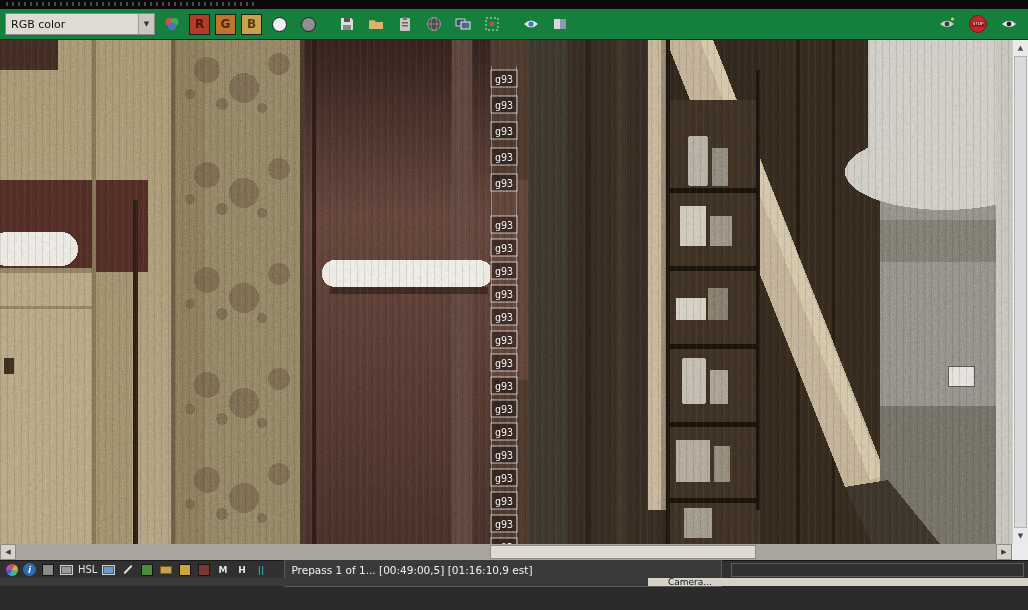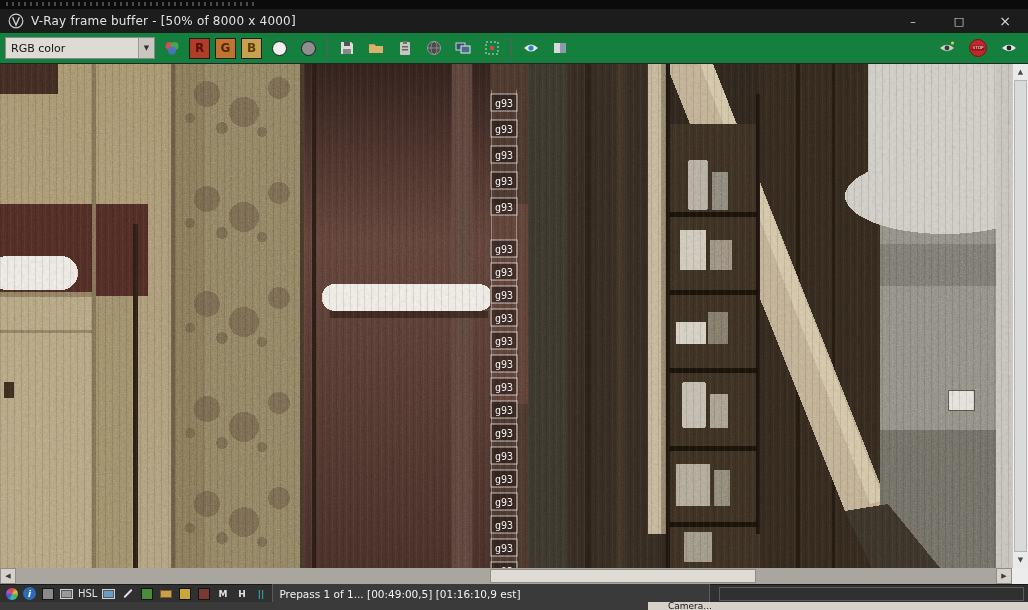--- a/index.html
+++ b/index.html
@@ -64,48 +64,34 @@
   .sw.greensw{background:#4a8c3a}
   .sw.yellowsw{background:#c8a83a}
   .sw.maroonsw{background:#7a3a30}
   .monitor{width:13px;height:10px;border:1px solid #cfcfcf;background:#5a5a5a;display:flex;align-items:center;justify-content:center}
   .monitor .scr{width:9px;height:6px;background:#9a9a9a;display:block}
   .monitor.blue .scr{background:#6a9cc8}
   .pencil{width:2px;height:11px;background:#e0e0e0;transform:rotate(45deg);border-radius:1px;display:block}
   .fold{width:12px;height:8px;background:#c8a050;border:1px solid #7a5c1e;display:block}
   .sbi.letter{font-size:9px;font-weight:bold}
   .sbi.pause{color:#2ab0a8;font-weight:bold;font-size:9px}
-  .status-field{width:438px;height:14px;border:1px solid #5c5c5c;background:#3a3a3a;color:#f2f2f2;font-size:10.5px;display:flex;align-items:center;padding:16px 6px;white-space:nowrap;overflow:hidden}
+  .status-field{margin-left:12px;width:438px;height:14px;border:1px solid #5c5c5c;background:#3a3a3a;color:#f2f2f2;font-size:10.5px;display:flex;align-items:center;padding:16px 6px;white-space:nowrap;overflow:hidden}
   .status-right{flex:1;height:14px;border:1px solid #5c5c5c;margin-left:5px}
 
   
   .bottom-strip{height:8px;background:#3a3a3a;position:relative;overflow:hidden;flex:0 0 auto}
   .bottom-light{position:absolute;left:648px;right:0;top:0;height:24px;background:#d6d2ca;color:#141414;font-size:9px;line-height:9px;padding-left:20px;overflow:hidden}
 </style>
 </head>
 <body>
 
 <div class="window">
 
   <div class="top-strip"></div>
 
-  <div class="titlebar">
-    <span class="logo">
-      <svg width="16" height="16" viewBox="0 0 16 16">
-          <circle cx="8" cy="8" r="6.8" fill="none" stroke="#cfcfcf" stroke-width="1.2"></circle>
-          <path d="M4.6 4.2 8 12l3.4-7.8" fill="none" stroke="#cfcfcf" stroke-width="1.4"></path>
-        </svg>
-    </span>
-    <span class="title">V-Ray frame buffer - [50% of 8000 x 4000]</span>
-    <div class="win-controls">
-      <button class="win-btn">–</button>
-      <button class="win-btn">□</button>
-      <button class="win-btn close">×</button>
-    </div>
-  </div>
 
   <div class="toolbar">
     <div class="combo">
       <span class="combo-text">RGB color</span>
       <span class="combo-arrow">▼</span>
     </div>
     <button class="tb-btn">
       <svg width="18" height="18" viewBox="0 0 18 18">
           <circle cx="6.5" cy="7" r="4" fill="#d05050"></circle>
           <circle cx="11.5" cy="7" r="4" fill="#50a850" opacity="0.9"></circle>

